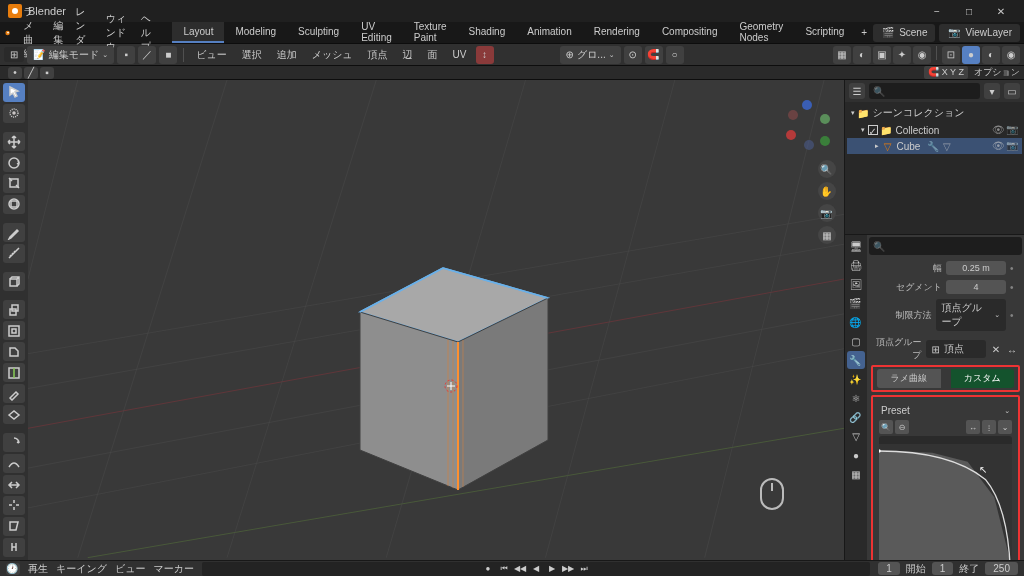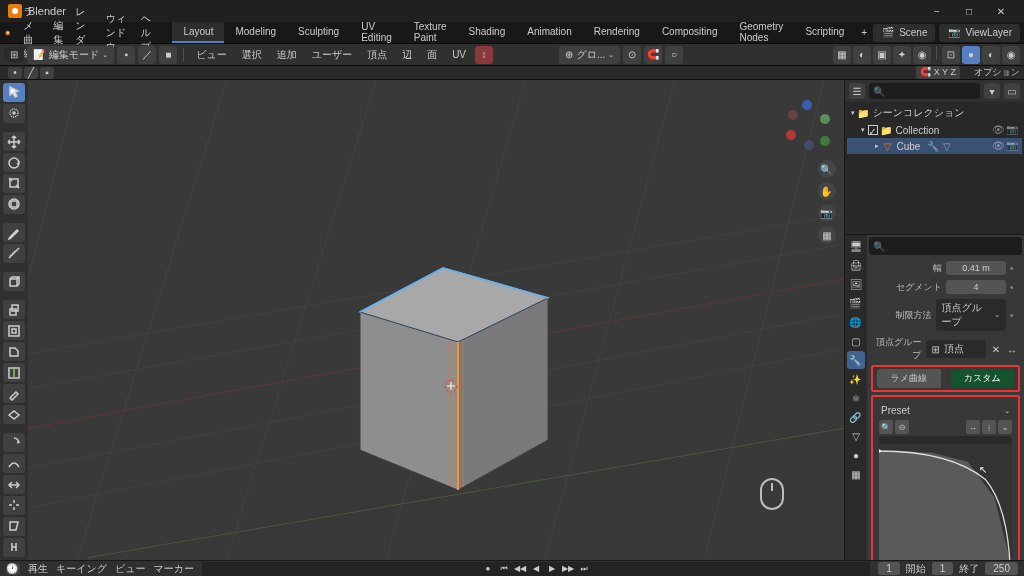--- a/index.html
+++ b/index.html
@@ -149,21 +149,21 @@
     <span>編集モード</span>
     <span style="font-size:7px">⌄</span>
   </div>
   <div class="tb-iconbtn">▪</div>
   <div class="tb-iconbtn">／</div>
   <div class="tb-iconbtn">■</div>
   <div class="tb-sep"></div>
   <div class="menu-item">ビュー</div>
   <div class="menu-item">選択</div>
   <div class="menu-item">追加</div>
-  <div class="menu-item">ユーザー</div>
+  <div class="menu-item">メッシュ</div>
   <div class="menu-item">頂点</div>
   <div class="menu-item">辺</div>
   <div class="menu-item">面</div>
   <div class="menu-item">UV</div>
   <div class="tb-iconbtn" style="background:#8a3a3a">↕</div>
   <div style="flex:0 0 60px"></div>
   <div class="tb-btn">
     <span>⊕</span>
       <span>グロ...</span>
       <span style="font-size:7px">⌄</span>
@@ -184,21 +184,21 @@
     <div class="tb-iconbtn">◉</div>
   </div>
 </div>
 
 <div class="toolbar" style="height:14px;background:#2a2a2a">
   <div style="display:flex;gap:2px;margin-left:4px">
     <div class="tb-iconbtn" style="width:14px;height:12px">•</div>
     <div class="tb-iconbtn" style="width:14px;height:12px">╱</div>
     <div class="tb-iconbtn" style="width:14px;height:12px">▪</div>
   </div>
-  <div class="toolbar-right" style="gap:14px">
+  <div class="toolbar-right" style="gap:6px">
     <div style="font-size:9px;padding:1px 4px;background:#404040;border-radius:2px">🧲 X Y Z</div>
     <div style="font-size:9px">オプション</div>
   </div>
 </div>
 
 <div class="main">
 
   <div class="left-tools">
     <div class="tool-btn active">
         <svg viewBox="0 0 14 14">
@@ -432,21 +432,21 @@
         <div class="prop-tab">▽</div>
         <div class="prop-tab">●</div>
         <div class="prop-tab">▦</div>
       </div>
       <div class="prop-content">
         <div class="prop-search">
             <span style="opacity:0.5">🔍</span>
           </div>
         <div class="prop-row">
           <div class="prop-label">幅</div>
-          <div class="prop-val">0.41 m</div>
+          <div class="prop-val">0.25 m</div>
           <span style="width:8px;opacity:0.5">•</span>
         </div>
         <div class="prop-row">
           <div class="prop-label">セグメント</div>
           <div class="prop-val">4</div>
           <span style="width:8px;opacity:0.5">•</span>
         </div>
         <div class="prop-row">
           <div class="prop-label">制限方法</div>
           <div class="prop-dropdown">

